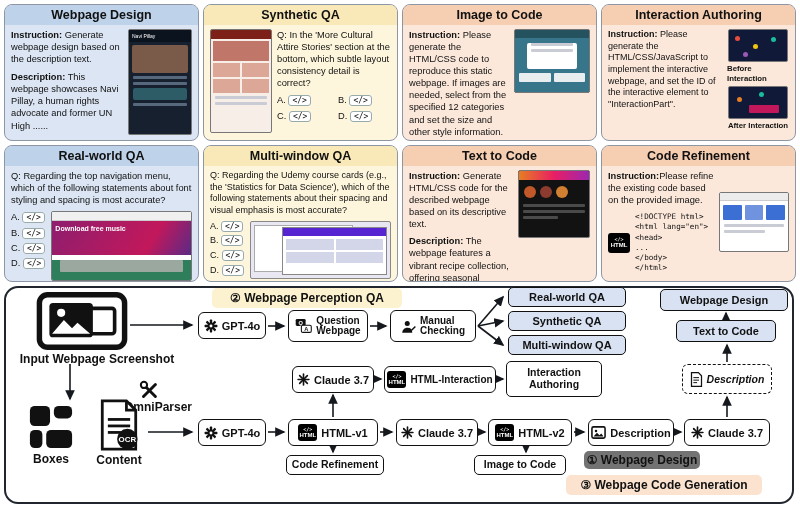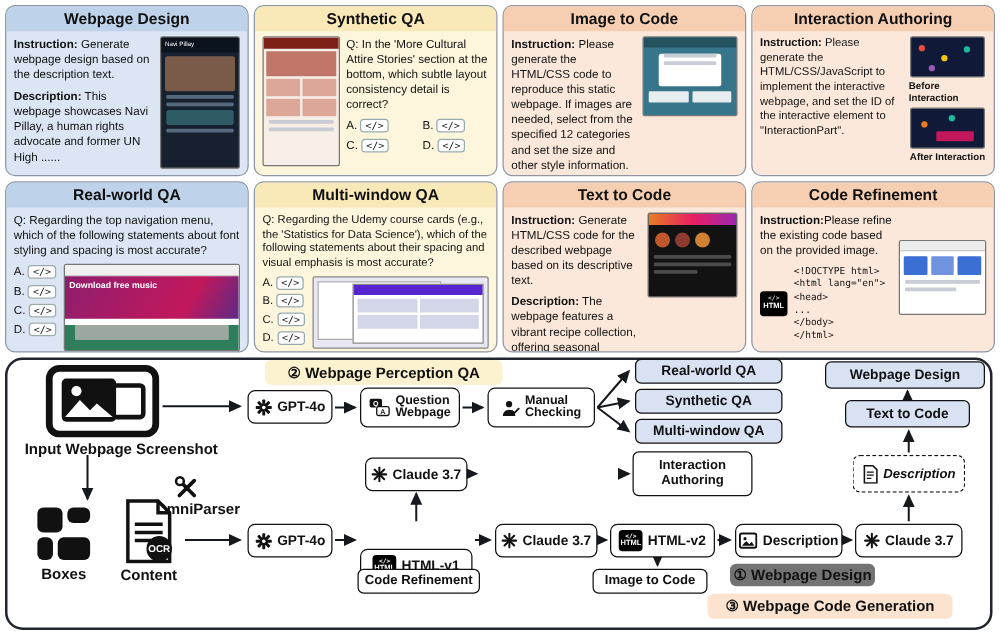--- a/index.html
+++ b/index.html
@@ -377,20 +377,27 @@
       <g stroke="#111" stroke-width="3" stroke-linecap="round">
         <line x1="12" y1="2" x2="12" y2="22"></line>
           <line x1="2" y1="12" x2="22" y2="12"></line>
         <line x1="4.9" y1="4.9" x2="19.1" y2="19.1"></line>
           <line x1="4.9" y1="19.1" x2="19.1" y2="4.9"></line>
       </g>
     </svg>
     <span>Claude 3.7</span>
   </div>
 
+  <div class="node" style="left:384px;top:366px;width:112px;height:27px;font-size:10px">
+    <div class="htmlicon">
+      <span class="g1">&lt;/&gt;</span>
+      <span class="g2">HTML</span>
+    </div>
+    <span>HTML-Interaction</span>
+  </div>
 
   <div class="whitebox" style="left:506px;top:361px;width:96px;height:36px">Interaction Authoring</div>
 
   <div class="node" style="left:198px;top:419px;width:68px;height:27px">
     <svg width="14" height="14" viewBox="0 0 24 24">
       <g fill="#111">
         <rect x="10" y="1" width="4" height="6" rx="1"></rect>
           <rect x="10" y="17" width="4" height="6" rx="1"></rect>
         <rect x="1" y="10" width="6" height="4" rx="1"></rect>
           <rect x="17" y="10" width="6" height="4" rx="1"></rect>
@@ -400,21 +407,21 @@
           <rect x="1" y="10" width="6" height="4" rx="1"></rect>
             <rect x="17" y="10" width="6" height="4" rx="1"></rect>
         </g>
         <circle cx="12" cy="12" r="6"></circle>
           <circle cx="12" cy="12" r="2.5" fill="#fff"></circle>
       </g>
     </svg>
     <span>GPT-4o</span>
   </div>
 
-  <div class="node" style="left:288px;top:439px;width:90px;height:27px">
+  <div class="node" style="left:288px;top:419px;width:90px;height:27px">
     <div class="htmlicon">
       <span class="g1">&lt;/&gt;</span>
       <span class="g2">HTML</span>
     </div>
     <span>HTML-v1</span>
   </div>
 
   <div class="node" style="left:396px;top:419px;width:82px;height:27px">
     <svg width="13" height="13" viewBox="0 0 24 24">
       <g stroke="#111" stroke-width="3" stroke-linecap="round">

